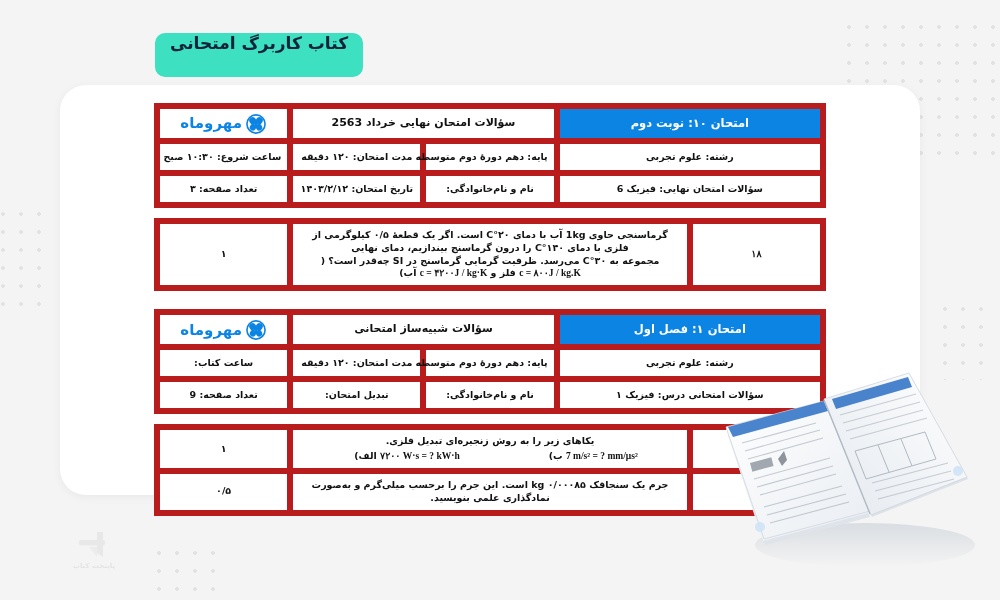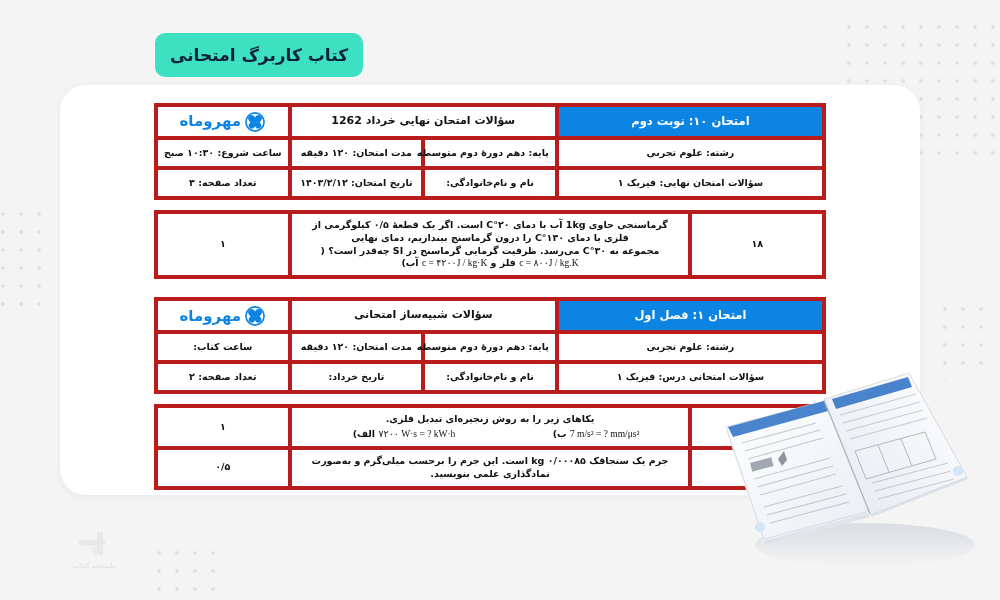--- a/index.html
+++ b/index.html
@@ -30,21 +30,20 @@
   
   .title-badge {
     position: absolute;
     top: 33px;
     left: 155px;
     width: 208px;
     height: 44px;
     background: #3de0c0;
     border-radius: 10px;
     display: flex;
-    align-items: center;
     justify-content: center;
     z-index: 5;
   }
   .title-badge .t {
     color: #10233a;
     font-size: 17px;
     font-weight: bold;
     letter-spacing: -0.3px;
     white-space: nowrap;
   }
@@ -72,21 +71,21 @@
   
   .exam-table {
     width: 672px;
     border-collapse: collapse;
     table-layout: fixed;
     margin: 0 auto;
     direction: rtl;
     background: #fff;
   }
   .exam-table td {
-    border: 4px solid #b91c1c;
+    border: 6px solid #b91c1c;
     padding: 0 6px;
     font-size: 9.5px;
     font-weight: bold;
     color: #111;
     text-align: center;
     vertical-align: middle;
     height: 26px;
     line-height: 1.35;
     white-space: nowrap;
   }
@@ -117,35 +116,35 @@
     font-size: 15px;
     font-weight: bold;
     letter-spacing: -0.5px;
   }
   .sub-title {
     font-size: 11px !important;
   }
   .cell-r  { text-align: right; }
 
   
-  .q-num   { width: 34px; font-size: 10.5px; }
+  .q-num   { width: 34px; font-size: 10.5px; font-family: Liberation Serif, serif; }
   .q-score { width: 42px; font-size: 10.5px; }
   .q-body  {
     text-align: right;
     white-space: normal !important;
     padding: 5px 9px !important;
     line-height: 1.75;
     font-size: 10px;
   }
   .q-body .line2 {
     display: block;
   }
   .formula {
     font-family: "Liberation Serif", serif;
-    font-weight: normal;
+    font-weight: bold;
     direction: ltr;
     unicode-bidi: embed;
     display: inline-block;
     text-align: right;
   }
   .q-parts {
     display: flex;
     justify-content: space-between;
     padding: 2px 40px 0 52px;
     direction: rtl;
@@ -198,21 +197,21 @@
   <span class="t">کتاب کاربرگ امتحانی</span>
 </div>
 
 <div class="card">
   <div class="card-inner">
 
     <table class="exam-table">
       <tbody>
           <tr>
         <td class="hdr-blue" colspan="2">امتحان ۱۰: نوبت دوم</td>
-        <td class="sub-title" colspan="2">سؤالات امتحان نهایی خرداد 1262</td>
+        <td class="sub-title" colspan="2">سؤالات امتحان نهایی خرداد 2563</td>
         <td class="logo-cell">
           <span class="logo-wrap">
             <svg class="logo-mark" viewBox="0 0 40 40">
               <circle cx="20" cy="20" r="18" fill="#0c84e4"></circle>
               <circle cx="20" cy="20" r="15" fill="#ffffff"></circle>
               <ellipse cx="14" cy="14" rx="6.2" ry="6.8" fill="#0c84e4" transform="rotate(-28 14 14)"></ellipse>
               <ellipse cx="26" cy="14" rx="6.2" ry="6.8" fill="#0c84e4" transform="rotate(28 26 14)"></ellipse>
               <ellipse cx="14.5" cy="26" rx="5.6" ry="6.2" fill="#0c84e4" transform="rotate(28 14.5 26)"></ellipse>
               <ellipse cx="25.5" cy="26" rx="5.6" ry="6.2" fill="#0c84e4" transform="rotate(-28 25.5 26)"></ellipse>
               <ellipse cx="20" cy="20" rx="2.6" ry="7" fill="#0c84e4"></ellipse>
@@ -221,21 +220,21 @@
           </span>
         </td>
       </tr>
       <tr>
         <td class="cell-r" colspan="2">رشته: علوم تجربی</td>
         <td class="cell-r">پایه: دهم دورهٔ دوم متوسطه</td>
         <td class="cell-r">مدت امتحان: ۱۲۰ دقیقه</td>
         <td class="cell-r">ساعت شروع: ۱۰:۳۰ صبح</td>
       </tr>
       <tr>
-        <td class="cell-r" colspan="2">سؤالات امتحان نهایی: فیزیک ۱</td>
+        <td class="cell-r" colspan="2">سؤالات امتحان نهایی: فیزیک 6</td>
         <td class="cell-r">نام و نام‌خانوادگی:</td>
         <td class="cell-r">تاریخ امتحان: ۱۴۰۳/۲/۱۲</td>
         <td class="cell-r">تعداد صفحه: ۳</td>
       </tr>
       <tr class="gap-row">
             <td colspan="5"></td>
           </tr>
       <tr>
         <td class="q-num">۱۸</td>
         <td class="q-body" colspan="3">
@@ -277,22 +276,22 @@
       </tr>
       <tr>
         <td class="cell-r" colspan="2">رشته: علوم تجربی</td>
         <td class="cell-r">پایه: دهم دورهٔ دوم متوسطه</td>
         <td class="cell-r">مدت امتحان: ۱۲۰ دقیقه</td>
         <td class="cell-r">ساعت کتاب:</td>
       </tr>
       <tr>
         <td class="cell-r" colspan="2">سؤالات امتحانی درس: فیزیک ۱</td>
         <td class="cell-r">نام و نام‌خانوادگی:</td>
-        <td class="cell-r">تاریخ خرداد:</td>
-        <td class="cell-r">تعداد صفحه: ۲</td>
+        <td class="cell-r">تبدیل امتحان:</td>
+        <td class="cell-r">تعداد صفحه: 9</td>
       </tr>
       <tr class="gap-row">
             <td colspan="5"></td>
           </tr>
       <tr>
         <td class="q-num">۷</td>
         <td class="q-body" colspan="3">
           <span>یکاهای زیر را به روش زنجیره‌ای تبدیل فلزی.</span>
           <span class="q-parts">
             <span>

